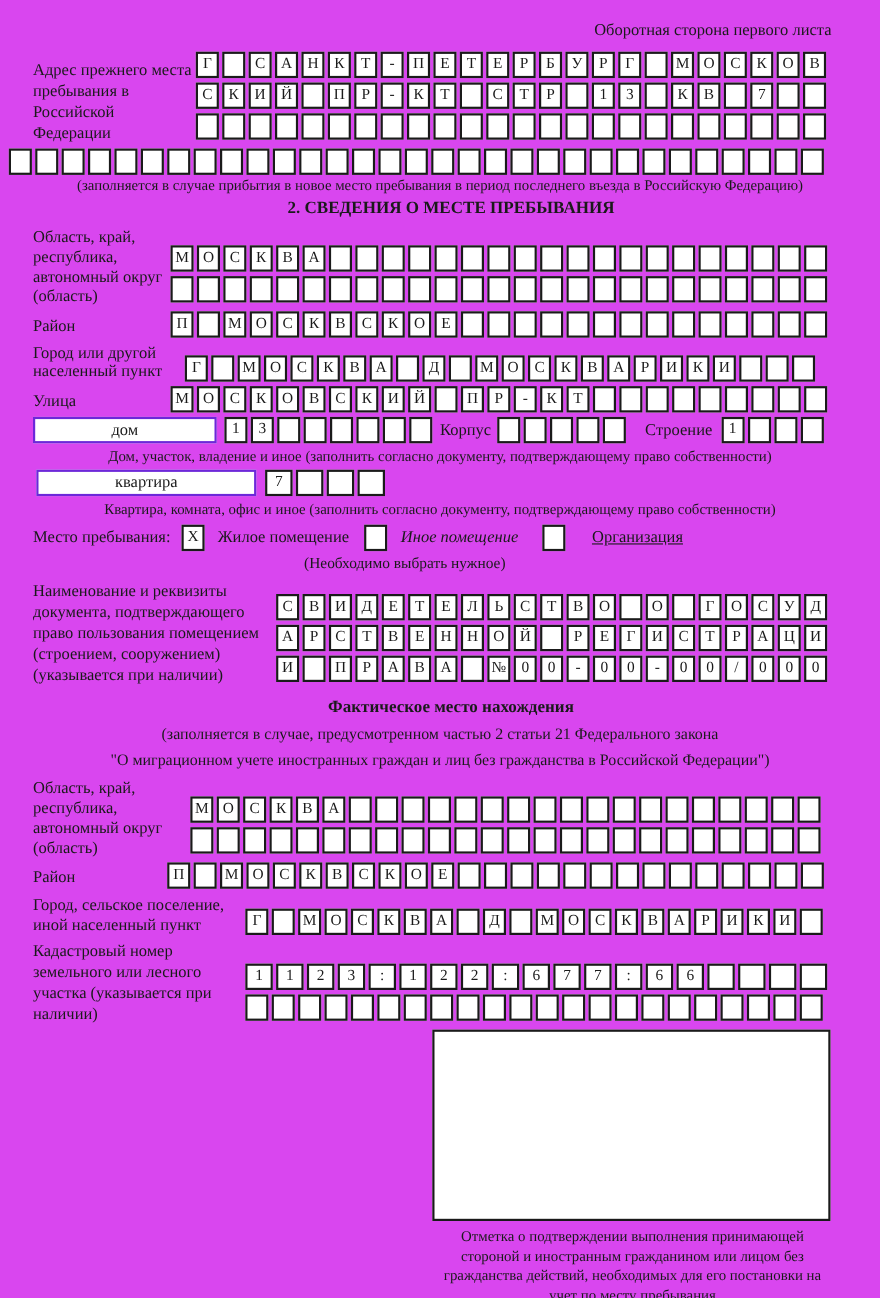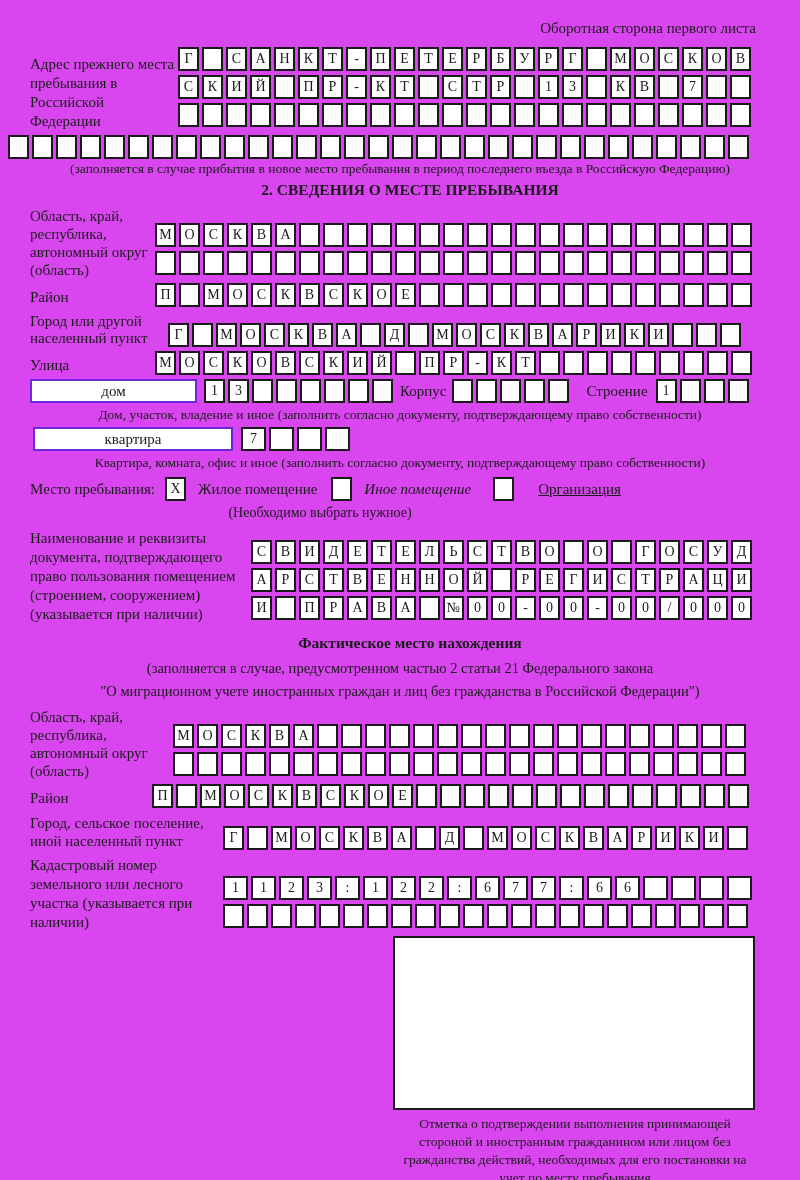--- a/index.html
+++ b/index.html
@@ -32,21 +32,21 @@
     border:2px solid #6d28d9;height:20px;display:flex;align-items:center;justify-content:center;
     font-size:15px;background:#fff;flex-shrink:0;
   }
   .inline-label{font-size:15px;line-height:24px;white-space:nowrap;}
 
   .checkbox{
     width:17px;height:20px;border:2px solid #1a1a1a;display:inline-flex;
     align-items:center;justify-content:center;font-size:14px;flex-shrink:0;background:#fff;
   }
   .stay-row{display:flex;align-items:center;padding-left:30px;margin-top:6px;font-size:15px;}
-  .hint{width:640px;text-align:center;font-size:14px;margin-top:4px;}
+  .hint{width:640px;text-align:center;font-size:14px;margin-top:4px;padding-left:48px;}
 
   .stamp-wrap{margin-left:393px;width:364px;margin-top:2px;}
   .stamp-box{width:358px;height:170px;border:2px solid #1a1a1a;background:#fff;}
   .stamp-caption{margin-top:5px;text-align:center;font-size:13.5px;line-height:18px;}
 
   .mt2{margin-top:2px;} .mt4{margin-top:4px;} .mt6{margin-top:6px;} .mt10{margin-top:10px;}
 </style>
 </head>
 <body>
 

